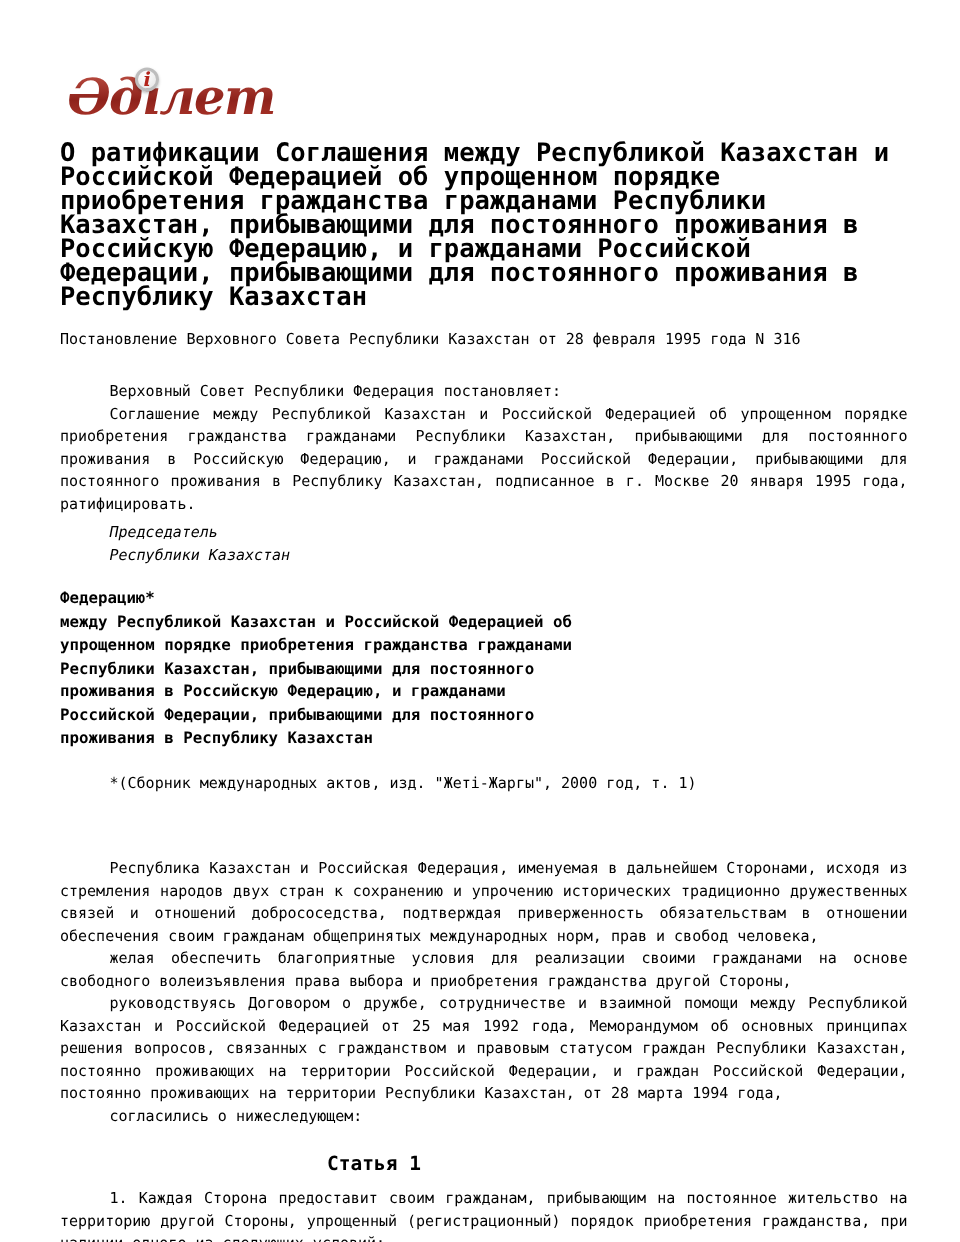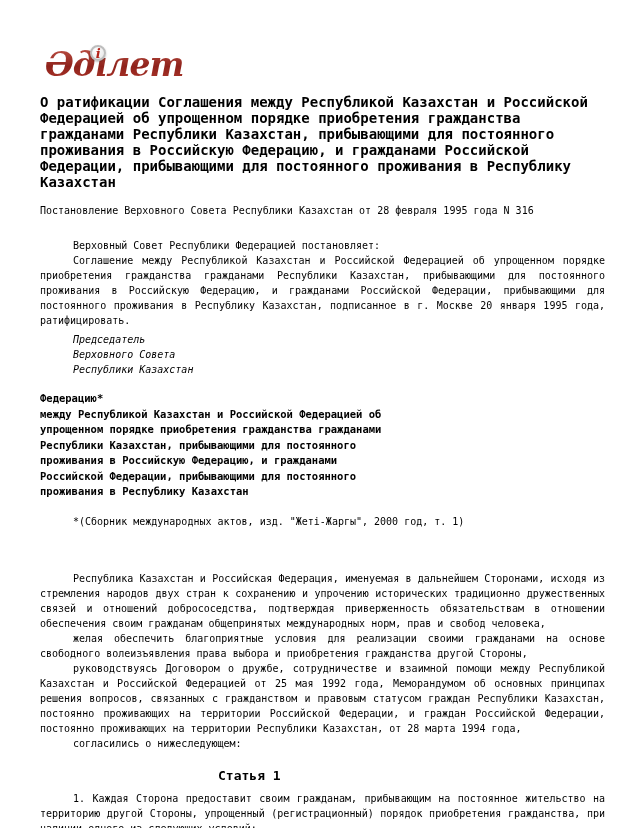--- a/index.html
+++ b/index.html
@@ -41,21 +41,21 @@
   }
   .lens-char {
     font-family:"DejaVu Serif","Liberation Serif",serif;
     font-style:italic; font-weight:bold;
     font-size:13px; line-height:13px; color:#b3241a;
   }
 
   
   .doc-title {
     margin-top:8px;
-    font-weight:bold; font-size:14px; line-height:16px;
+    font-weight:bold; font-size:17px; line-height:16px;
   }
   .subtitle { margin-top:13px; font-size:10px; line-height:15px; }
 
   .body-p {
     font-size:10px; line-height:15px;
     text-align:justify; text-indent:33px;
   }
   .resolution { margin-top:20px; }
 
   .signature { margin-top:4px; font-style:italic; font-size:10px; line-height:15px; }
@@ -85,27 +85,26 @@
     <span class="logo-text"><span class="grad">Әд</span><span class="logo-i"><span class="lens">
             <span class="lens-char">i</span>
           </span><span class="grad">ı</span></span><span class="grad">лет</span></span>
   </div>
 
   <div class="doc-title">О ратификации Соглашения между Республикой Казахстан и Российской Федерацией об упрощенном порядке приобретения гражданства гражданами Республики Казахстан, прибывающими для постоянного проживания в Российскую Федерацию, и гражданами Российской Федерации, прибывающими для постоянного проживания в Республику Казахстан</div>
 
   <div class="subtitle">Постановление Верховного Совета Республики Казахстан от 28 февраля 1995 года N 316</div>
 
   <div class="resolution">
-    <p class="body-p">Верховный Совет Республики Федерацией постановляет:</p>
+    <p class="body-p">Верховный Совет Республики Федерация постановляет:</p>
     <p class="body-p">Соглашение между Республикой Казахстан и Российской Федерацией об упрощенном порядке приобретения гражданства гражданами Республики Казахстан, прибывающими для постоянного проживания в Российскую Федерацию, и гражданами Российской Федерации, прибывающими для постоянного проживания в Республику Казахстан, подписанное в г. Москве 20 января 1995 года, ратифицировать.</p>
   </div>
 
   <div class="signature">
     <div class="sig-line">Председатель</div>
-    <div class="sig-line">Верховного Совета</div>
     <div class="sig-line">Республики Казахстан</div>
   </div>
 
   <div class="agreement-title">
     <div>Федерацию*</div>
     <div>между Республикой Казахстан и Российской Федерацией об</div>
     <div>упрощенном порядке приобретения гражданства гражданами</div>
     <div>Республики Казахстан, прибывающими для постоянного</div>
     <div>проживания в Российскую Федерацию, и гражданами</div>
     <div>Российской Федерации, прибывающими для постоянного</div>

